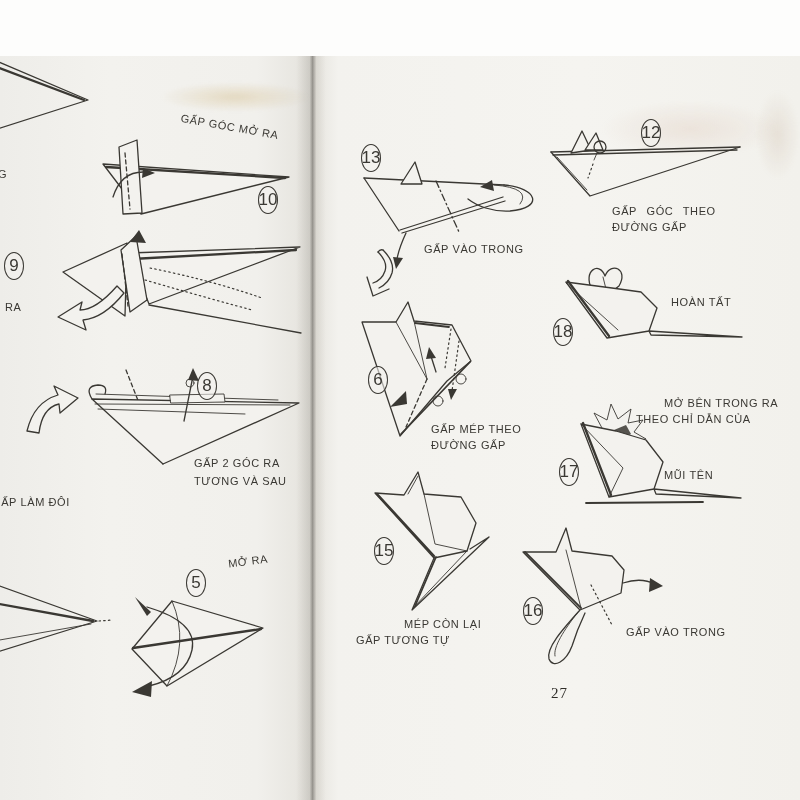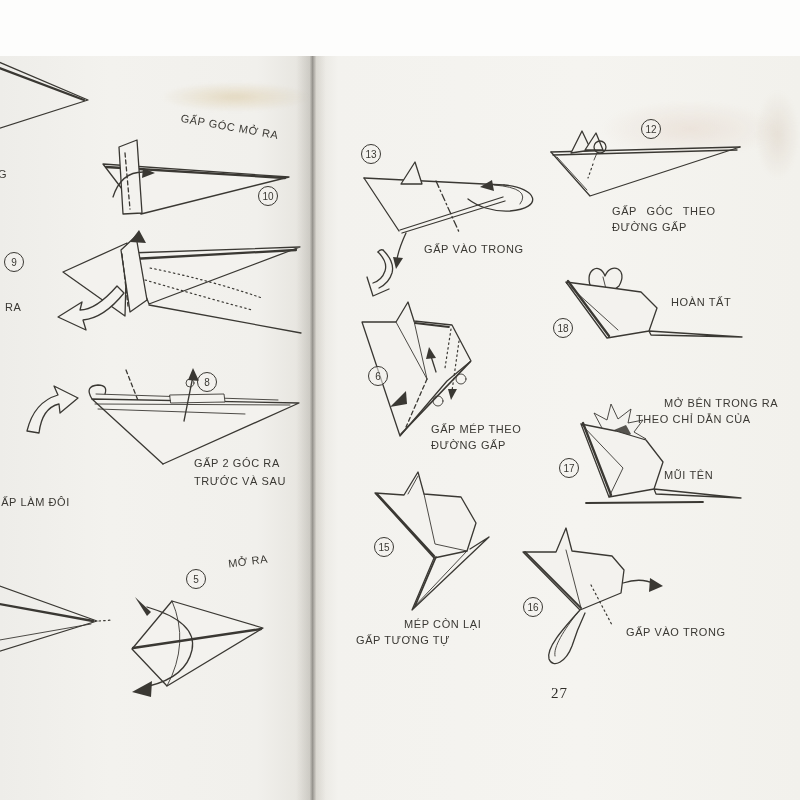--- a/index.html
+++ b/index.html
@@ -23,22 +23,22 @@
   #art .paper{fill:#f3f2ee;}
   #art .inkfill{fill:#3a3833;stroke:none;}
   #art .thick{stroke-width:2.3;}
   #art .med{stroke-width:1.8;}
   #art .thin{stroke-width:0.9;}
   #art .dashed{stroke-dasharray:4 3;}
   #art .dotted{stroke-dasharray:1.5 3.2;stroke-width:1.2;}
   #art .dashdot{stroke-dasharray:7 3 1.5 3;}
   
   .lbl{position:absolute;font-size:11px;letter-spacing:.6px;white-space:nowrap;color:#3a3833;}
-  .circ{position:absolute;width:20px;height:20px;border:1.6px solid #3a3833;border-radius:50%;
-    display:flex;align-items:center;justify-content:center;font-size:10px;box-sizing:border-box;
+  .circ{position:absolute;width:20px;height:28px;border:1.6px solid #3a3833;border-radius:50%;
+    display:flex;align-items:center;justify-content:center;font-size:17px;box-sizing:border-box;
     background:rgba(243,242,238,.6);}
   .pgnum{position:absolute;font-family:"Liberation Serif", serif;font-size:15px;letter-spacing:1px;color:#2f2d29;}
   .wide{word-spacing:6px;}
 </style>
 </head>
 <body>
 
 <div id="scan">
 
   <div class="top-band"></div>
@@ -206,21 +206,21 @@
   <div class="lbl" style="left:182px;top:112px;transform:rotate(10deg);transform-origin:left top;">GẤP GÓC MỞ RA</div>
   <div class="circ" style="left:258px;top:186px;">10</div>
 
   <div class="lbl" style="left:-2px;top:168px;">G</div>
 
   <div class="circ" style="left:4px;top:252px;">9</div>
   <div class="lbl" style="left:5px;top:301px;">RA</div>
 
   <div class="circ" style="left:197px;top:372px;">8</div>
   <div class="lbl" style="left:194px;top:457px;">GẤP 2 GÓC RA</div>
-  <div class="lbl" style="left:194px;top:475px;">TRƯỚC VÀ SAU</div>
+  <div class="lbl" style="left:194px;top:475px;">TƯƠNG VÀ SAU</div>
 
   <div class="lbl" style="left:-8px;top:496px;">GẤP LÀM ĐÔI</div>
 
   <div class="circ" style="left:186px;top:569px;">5</div>
   <div class="lbl" style="left:228px;top:555px;transform:rotate(-7deg);">MỞ RA</div>
 
   <div class="circ" style="left:361px;top:144px;">13</div>
   <div class="lbl" style="left:424px;top:243px;">GẤP VÀO TRONG</div>
 
   <div class="circ" style="left:641px;top:119px;">12</div>

